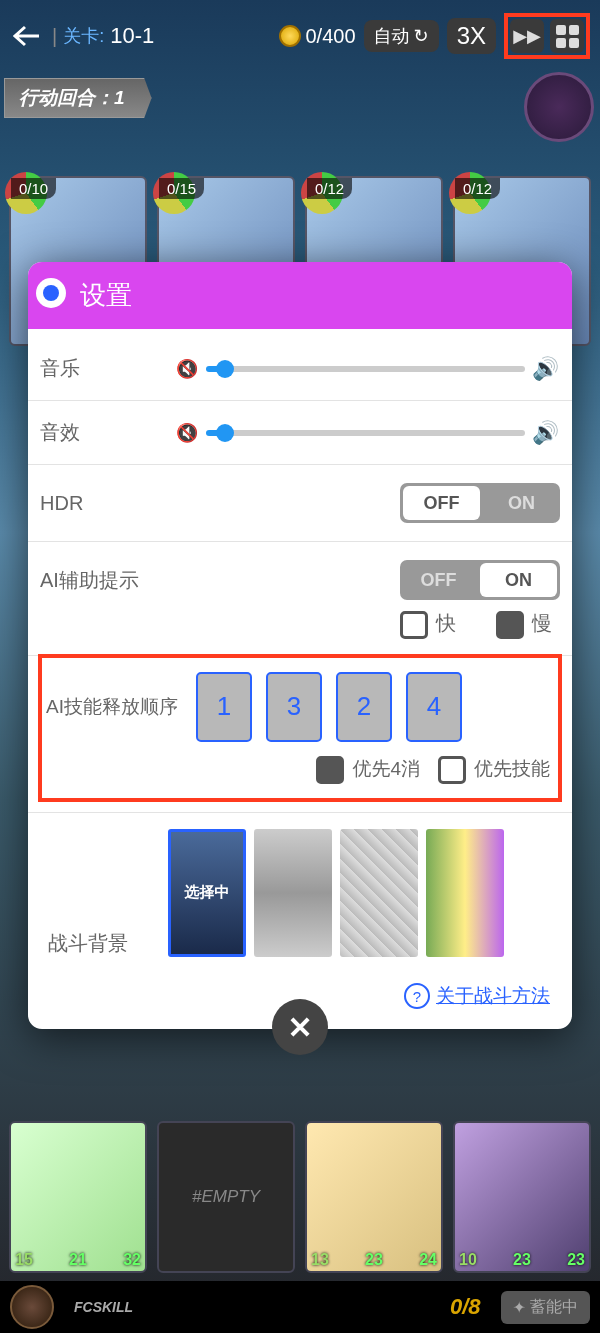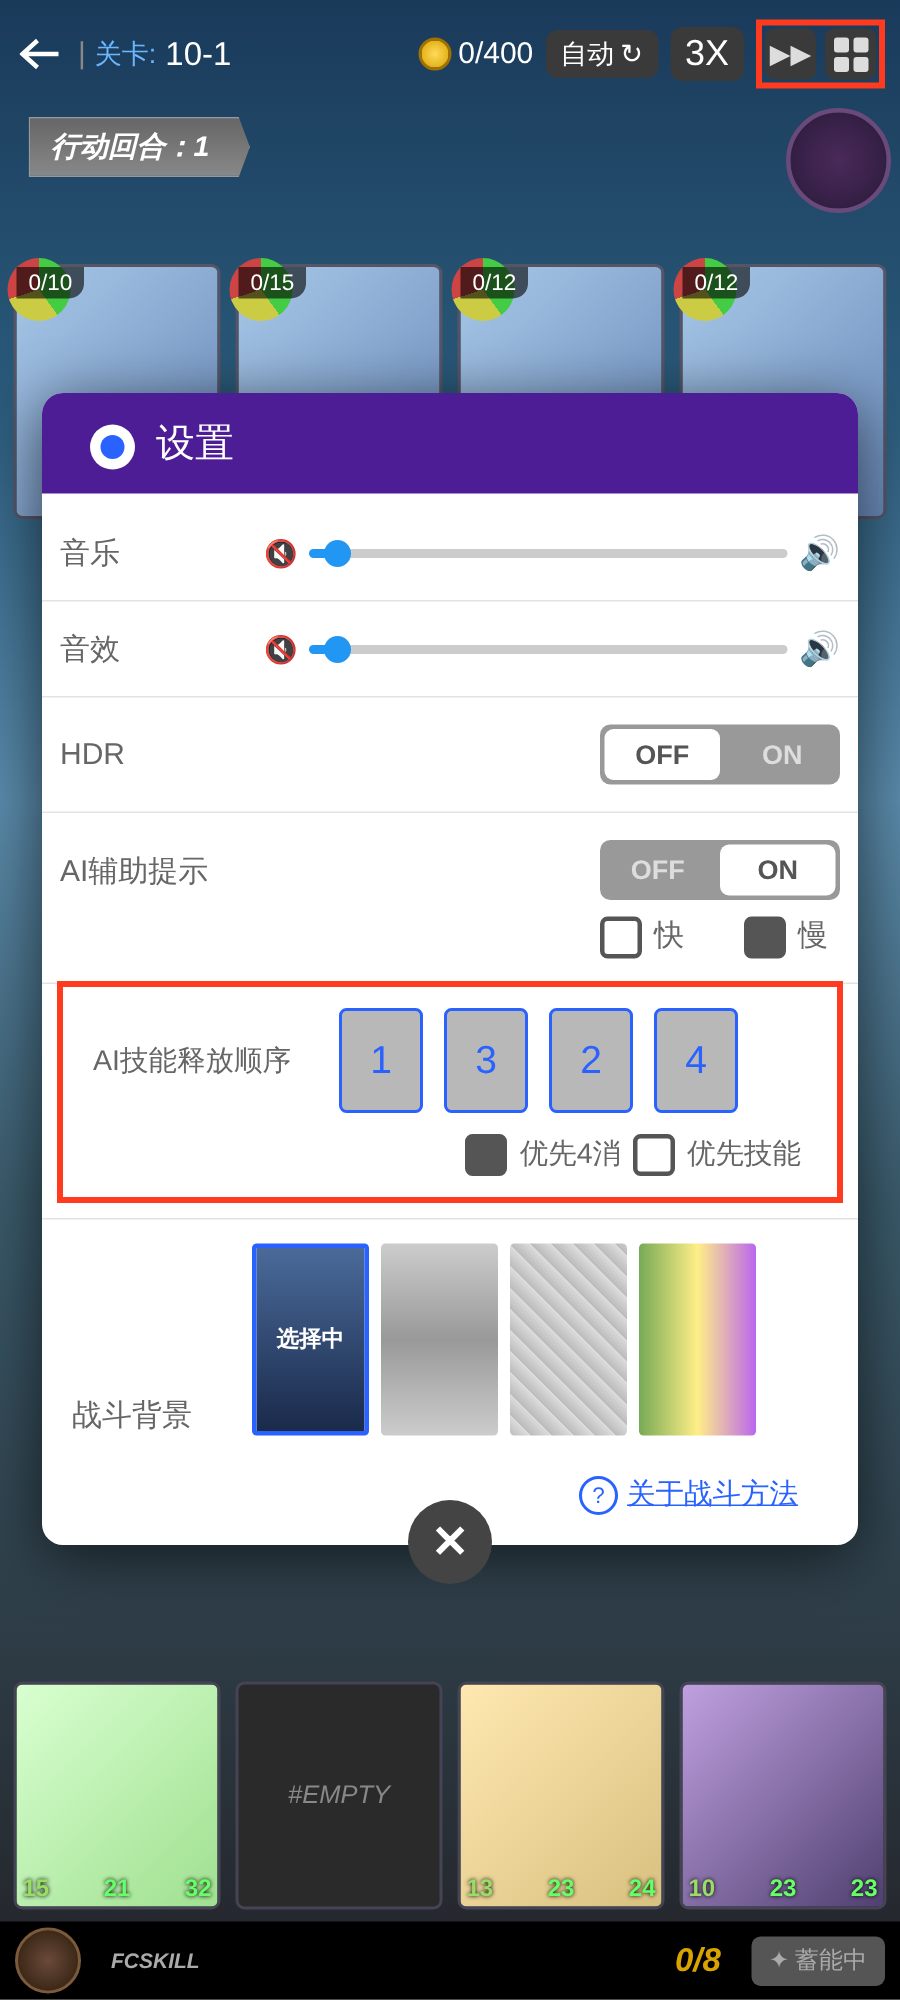--- a/index.html
+++ b/index.html
@@ -10,74 +10,74 @@
 .stage-label{display:flex;align-items:center;gap:6px}
 .stage-label .pre{color:#6ab6ff;font-size:18px}
 .coin{display:flex;align-items:center;gap:4px;margin-left:auto}
 .coin-icon{width:22px;height:22px;border-radius:50%;background:radial-gradient(#ffd95a,#d9a400);border:2px solid #a07000}
 .auto-btn{background:#3a3a3a;border-radius:8px;padding:4px 10px;display:flex;align-items:center;gap:4px;font-size:18px;color:#fff}
 .spd-btn{background:#3a3a3a;border-radius:8px;padding:4px 10px;font-size:24px;color:#fff}
 .tr-group{display:flex;gap:6px;border:4px solid #ff3b1f;padding:2px}
 .tr-btn{width:34px;height:34px;background:#3a3a3a;border-radius:6px;display:flex;align-items:center;justify-content:center;color:#ddd;font-size:18px}
 .grid-icon{display:grid;grid-template:repeat(2,10px)/repeat(2,10px);gap:3px}
 .grid-icon span{background:#ddd;border-radius:2px}
-.turn-badge{position:absolute;top:78px;left:19px;background:linear-gradient(#666,#888);color:#fff;font-style:italic;font-weight:bold;padding:6px 26px 6px 14px;clip-path:polygon(0 0,95% 0,100% 50%,95% 100%,0 100%);font-size:19px;border:1px solid #999}
+.turn-badge{position:absolute;top:78px;left:4px;background:linear-gradient(#666,#888);color:#fff;font-style:italic;font-weight:bold;padding:6px 26px 6px 14px;clip-path:polygon(0 0,95% 0,100% 50%,95% 100%,0 100%);font-size:19px;border:1px solid #999}
 .compass{position:absolute;top:72px;right:6px;width:70px;height:70px;border-radius:50%;background:radial-gradient(#4a2a5a,#2a1a3a);border:3px solid #6a4a7a}
 .enemies{position:absolute;top:176px;left:0;right:0;display:flex;justify-content:space-around;padding:0 4px}
 .enemy{width:138px;height:170px;background:linear-gradient(135deg,#a8c8e8,#6888b8);border-radius:6px;position:relative;border:2px solid #556}
 .enemy-hp{position:absolute;top:0;left:0;background:rgba(0,0,0,.6);color:#fff;padding:2px 8px;border-radius:0 0 10px 0;font-size:15px}
 .hp-ring{position:absolute;top:-6px;left:-6px;width:42px;height:42px;border-radius:50%;background:conic-gradient(#4c4 0 40%,#cc4 40% 70%,#c44 70% 100%)}
 .bottombar{position:absolute;bottom:0;left:0;right:0;height:52px;background:#000;display:flex;align-items:center;padding:0 10px;gap:20px;color:#999}
 .fc-icon{width:44px;height:44px;border-radius:50%;background:radial-gradient(#6a4a3a,#2a1a0a);border:2px solid #7a5a3a}
 .fc-text{font-style:italic;font-weight:bold;color:#aaa;font-size:14px}
 .fc-count{margin-left:auto;color:#d9a400;font-weight:bold;font-style:italic;font-size:22px}
 .charge-btn{background:#555;color:#aaa;padding:6px 12px;border-radius:6px;font-size:16px;display:flex;align-items:center;gap:4px}
 .party{position:absolute;bottom:60px;left:0;right:0;display:flex;justify-content:space-around;padding:0 4px}
 .pcard{width:138px;height:152px;border-radius:6px;position:relative;border:2px solid #445;overflow:hidden}
 .pcard.c1{background:linear-gradient(135deg,#d8ffd0,#a0e090)}
 .pcard.c2{background:#2a2a2a;color:#888;display:flex;align-items:center;justify-content:center;font-style:italic;font-size:17px}
 .pcard.c3{background:linear-gradient(135deg,#ffe8b0,#d8c080)}
 .pcard.c4{background:linear-gradient(135deg,#c0a0e0,#504070)}
 .stat-row{position:absolute;bottom:0;left:0;right:0;display:flex;justify-content:space-between;padding:2px 4px;font-size:16px;font-weight:bold;color:#6f6;text-shadow:0 0 3px #000}
 .stat-row span:first-child{color:#9d6}
 
 .modal{position:absolute;top:262px;left:28px;right:28px;background:#fff;border-radius:14px;box-shadow:0 8px 40px rgba(0,0,0,.6);overflow:visible}
-.modal-hdr{background:#4c1d95;color:#fff;padding:16px 32px;display:flex;align-items:flex-end;gap:14px;border-radius:14px 14px 0 0}
+.modal-hdr{background:#d946ef;color:#fff;padding:16px 8px;display:flex;align-items:flex-start;gap:14px;border-radius:14px 14px 0 0}
 .gear-icon{width:30px;height:30px;border-radius:50%;background:#fff;position:relative}
 .gear-icon::after{content:"";position:absolute;inset:7px;border-radius:50%;background:#2962ff}
 .modal-title{font-size:26px;font-weight:500}
 .modal-body{padding:0}
 .row{border-top:1px solid #e3e3e3;padding:18px 12px;display:flex;align-items:center;gap:16px}
 .row.first{border-top:none;margin-top:8px}
 .row-label{width:120px;color:#666;font-size:20px}
 .slider-area{flex:1;display:flex;align-items:center;gap:8px}
 .mute-icon{color:#bbb;font-size:18px}
 .slider{flex:1;height:6px;background:linear-gradient(90deg,#2196f3 5%,#ccc 5%);border-radius:3px;position:relative}
 .slider::after{content:"";position:absolute;left:3%;top:-6px;width:18px;height:18px;border-radius:50%;background:#2196f3}
 .vol-icon{color:#2196f3;font-size:22px}
 .toggle{display:flex;background:#999;border-radius:7px;overflow:hidden;width:160px;height:40px;margin-left:auto}
 .toggle div{flex:1;display:flex;align-items:center;justify-content:center;font-size:18px;font-weight:600;color:#ddd}
 .toggle .active{background:#fff;color:#555;border-radius:6px;margin:3px}
 .sub-row{display:flex;justify-content:flex-end;gap:40px;padding:0 20px 16px;align-items:center;color:#666;font-size:20px}
 .chk{width:28px;height:28px;border:3px solid #555;border-radius:5px;display:inline-block;vertical-align:middle;margin-right:8px}
 .chk.filled{background:#555}
 .ai-block{border:4px solid #ff3b1f;margin:-2px 10px 10px 10px}
-.ai-row{display:flex;align-items:center;padding:14px 20px;gap:14px}
+.ai-row{display:flex;align-items:center;padding:14px 4px;gap:0}
 .ai-label{width:150px;color:#666;font-size:19px}
 .order-boxes{display:flex;gap:14px;flex:1}
 .obox{width:56px;height:70px;background:#b8b8b8;border:2px solid #2962ff;border-radius:5px;display:flex;align-items:center;justify-content:center;color:#2962ff;font-size:26px;font-weight:500}
-.ai-sub{display:flex;gap:8px;padding:0 24px 14px;justify-content:flex-end;align-items:flex-start;color:#666;font-size:19px}
+.ai-sub{display:flex;gap:18px;padding:0 8px 14px;justify-content:flex-end;align-items:flex-start;color:#666;font-size:19px}
 .bg-row{padding:16px 20px;display:flex;align-items:flex-end;border-top:1px solid #e3e3e3}
 .bg-opts{display:flex;gap:8px;flex:1}
 .bgopt{width:78px;height:128px;border-radius:3px;position:relative}
 .bgopt.sel{border:3px solid #2962ff;background:linear-gradient(#4a6a9a,#1a2a4a);display:flex;align-items:center;justify-content:center;color:#fff;font-size:15px;font-weight:600}
 .bgopt.b2{background:linear-gradient(#ccc,#999,#ccc)}
 .bgopt.b3{background:repeating-linear-gradient(45deg,#bbb,#ddd 10px)}
 .bgopt.b4{background:linear-gradient(90deg,#7a5,#fe8,#b6e)}
-.about-link{text-align:right;padding:10px 40px 20px;color:#2962ff;font-size:19px;text-decoration:underline}
+.about-link{text-align:right;padding:10px 22px 20px;color:#2962ff;font-size:19px;text-decoration:underline}
 .about-link::before{content:"?";display:inline-flex;width:22px;height:22px;border:2px solid #2962ff;border-radius:50%;align-items:center;justify-content:center;margin-right:6px;font-size:15px;text-decoration:none}
 .close-btn{position:absolute;bottom:-26px;left:50%;transform:translateX(-50%);width:56px;height:56px;border-radius:50%;background:#444;display:flex;align-items:center;justify-content:center;color:#fff;font-size:30px;font-weight:bold}
 </style>
 </head>
 <body>
 
 <div class="game-bg"></div>
 
 <div class="topbar">
   <div class="back-btn">

